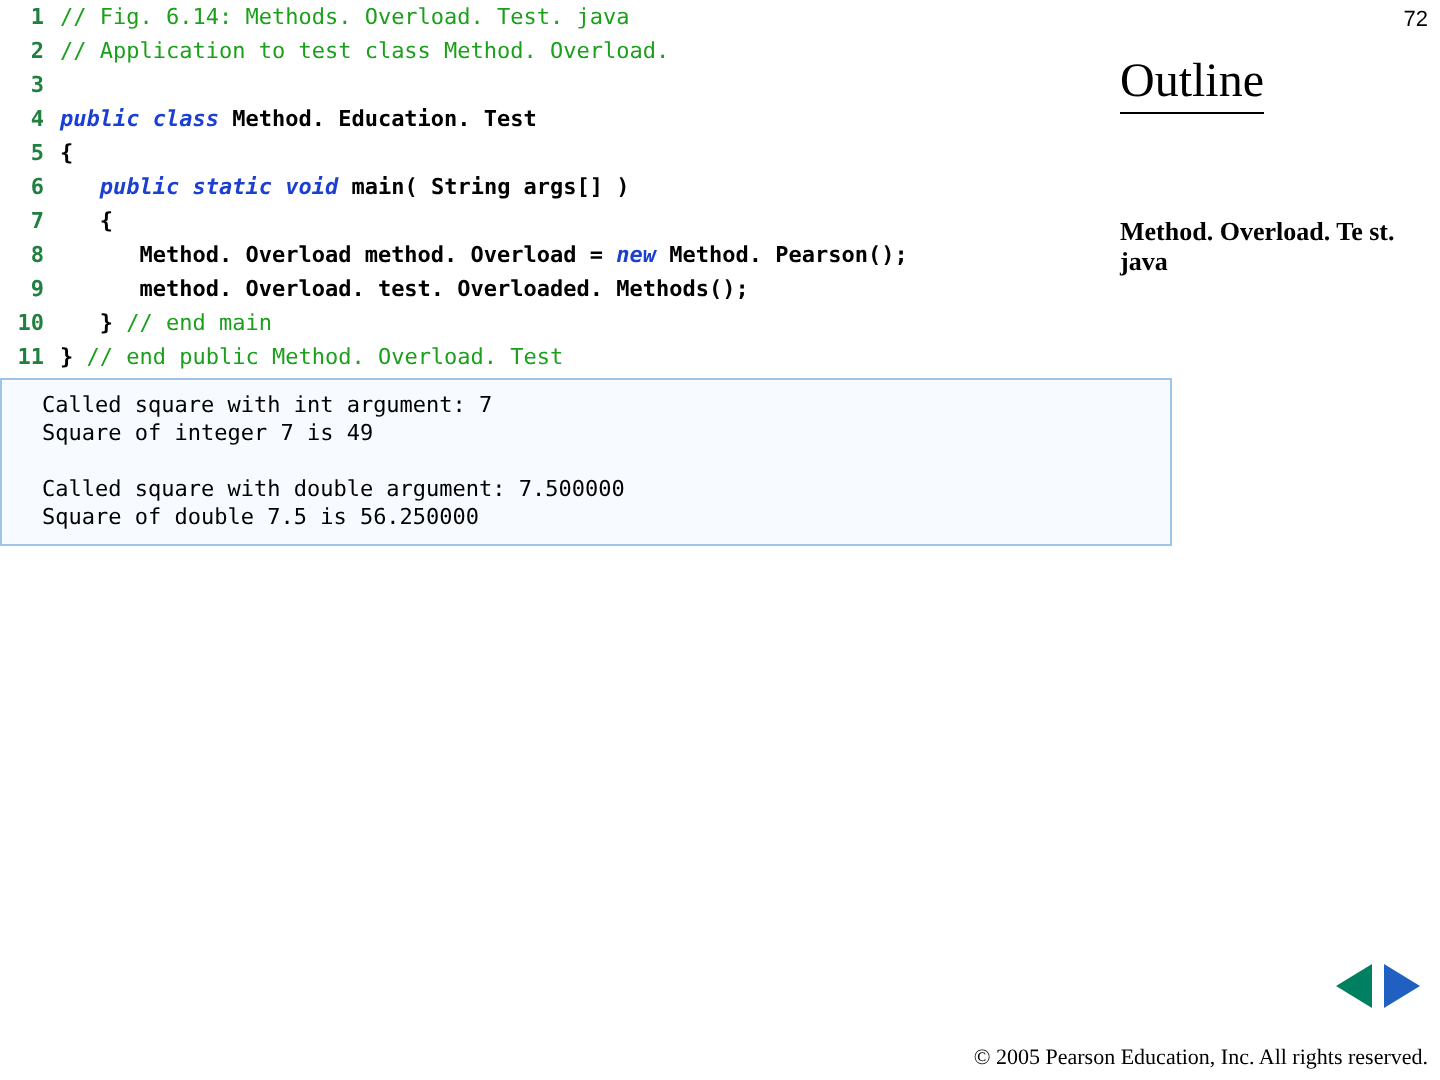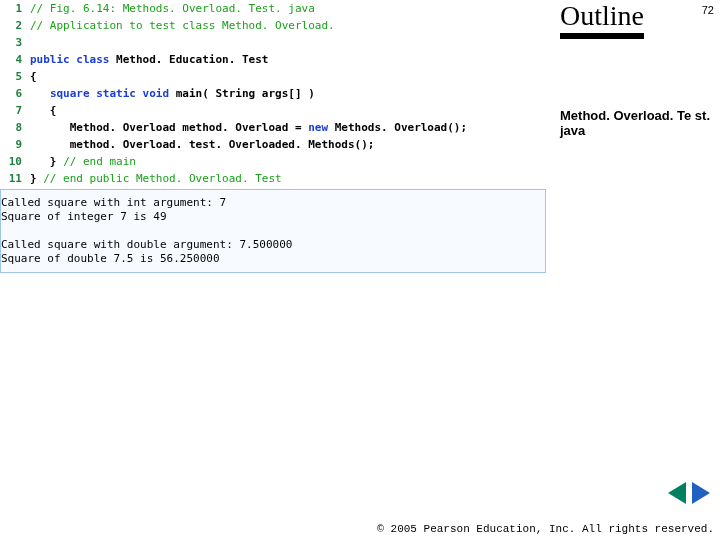--- a/index.html
+++ b/index.html
@@ -31,64 +31,64 @@
   }
   .ln {
     width: 22px;
     text-align: right;
     color: #208040;
     font-weight: bold;
     padding-right: 8px;
     flex-shrink: 0;
   }
   .tok-comment { color: #1ba01b; }
-  .tok-keyword { color: #1a3fd1; font-weight: bold; }
+  .tok-keyword { color: #1a3fd1; font-weight: bold; font-style: italic; }
   .tok-default { color: #000; font-weight: bold; }
   .output-box {
     margin-top: 2px;
     border: 1px solid #9ec5e6;
     background: #f7fbff;
-    padding: 6px 0;
+    padding: 6px 20px;
     font-family: "Comic Sans MS", "Lucida Console", monospace;
     font-size: 11px;
     line-height: 14px;
     white-space: pre;
     color: #000;
     width: 544px;
   }
   .sidebar {
     position: absolute;
     right: 0;
     top: 0;
     width: 160px;
     height: 540px;
   }
   .outline {
     position: absolute;
-    top: 0;
+    top: 28px;
     left: 0;
     font-family: "Times New Roman", serif;
-    font-size: 28px;
+    font-size: 24px;
     color: #000;
-    border-bottom: 6px solid #000000;
+    border-bottom: 1px solid #000000;
     padding-bottom: 1px;
   }
   .page-num {
     position: absolute;
     top: 4px;
     right: 6px;
     font-family: Liberation Sans, sans-serif;
     font-size: 11px;
     color: #000;
   }
   .filelabel {
     position: absolute;
     top: 108px;
     left: 0;
-    font-family: Liberation Sans, sans-serif;
+    font-family: Liberation Serif, serif;
     font-size: 13px;
     font-weight: bold;
     color: #000;
     line-height: 15px;
   }
   .nav-arrows {
     position: absolute;
     bottom: 36px;
     right: 10px;
     display: flex;
@@ -100,42 +100,42 @@
     border-top: 11px solid transparent;
     border-bottom: 11px solid transparent;
     cursor: pointer;
   }
   .arrow-left { border-right: 18px solid #008060; }
   .arrow-right { border-left: 18px solid #2060c0; }
   .copyright {
     position: absolute;
     bottom: 4px;
     right: 6px;
-    font-family: Liberation Mono, monospace;
+    font-family: Liberation Serif, serif;
     font-size: 11px;
     color: #000;
     text-align: right;
     line-height: 13px;
   }
 </style>
 </head>
 <body>
 
 <div class="slide">
 
   <div class="code-area">
     <div id="code-lines">
         <div class="code-line"><span class="ln">1</span><span><span class="tok-comment">// Fig. 6.14: Methods. Overload. Test. java</span></span></div>
         <div class="code-line"><span class="ln">2</span><span><span class="tok-comment">// Application to test class Method. Overload.</span></span></div>
         <div class="code-line"><span class="ln">3</span><span></span></div>
         <div class="code-line"><span class="ln">4</span><span><span class="tok-keyword">public class </span><span class="tok-default">Method. Education. Test</span></span></div>
         <div class="code-line"><span class="ln">5</span><span><span class="tok-default">{</span></span></div>
-        <div class="code-line"><span class="ln">6</span><span><span class="tok-default">   </span><span class="tok-keyword">square static void </span><span class="tok-default">main( String args[] )</span></span></div>
+        <div class="code-line"><span class="ln">6</span><span><span class="tok-default">   </span><span class="tok-keyword">public static void </span><span class="tok-default">main( String args[] )</span></span></div>
         <div class="code-line"><span class="ln">7</span><span><span class="tok-default">   {</span></span></div>
-        <div class="code-line"><span class="ln">8</span><span><span class="tok-default">      Method. Overload method. Overload = </span><span class="tok-keyword">new </span><span class="tok-default">Methods. Overload();</span></span></div>
+        <div class="code-line"><span class="ln">8</span><span><span class="tok-default">      Method. Overload method. Overload = </span><span class="tok-keyword">new </span><span class="tok-default">Method. Pearson();</span></span></div>
         <div class="code-line"><span class="ln">9</span><span><span class="tok-default">      method. Overload. test. Overloaded. Methods();</span></span></div>
         <div class="code-line"><span class="ln">10</span><span><span class="tok-default">   } </span><span class="tok-comment">// end main</span></span></div>
         <div class="code-line"><span class="ln">11</span><span><span class="tok-default">} </span><span class="tok-comment">// end public Method. Overload. Test</span></span></div>
       </div>
     <div class="output-box">Called square with int argument: 7
 Square of integer 7 is 49
 
 Called square with double argument: 7.500000
 Square of double 7.5 is 56.250000</div>
   </div>

